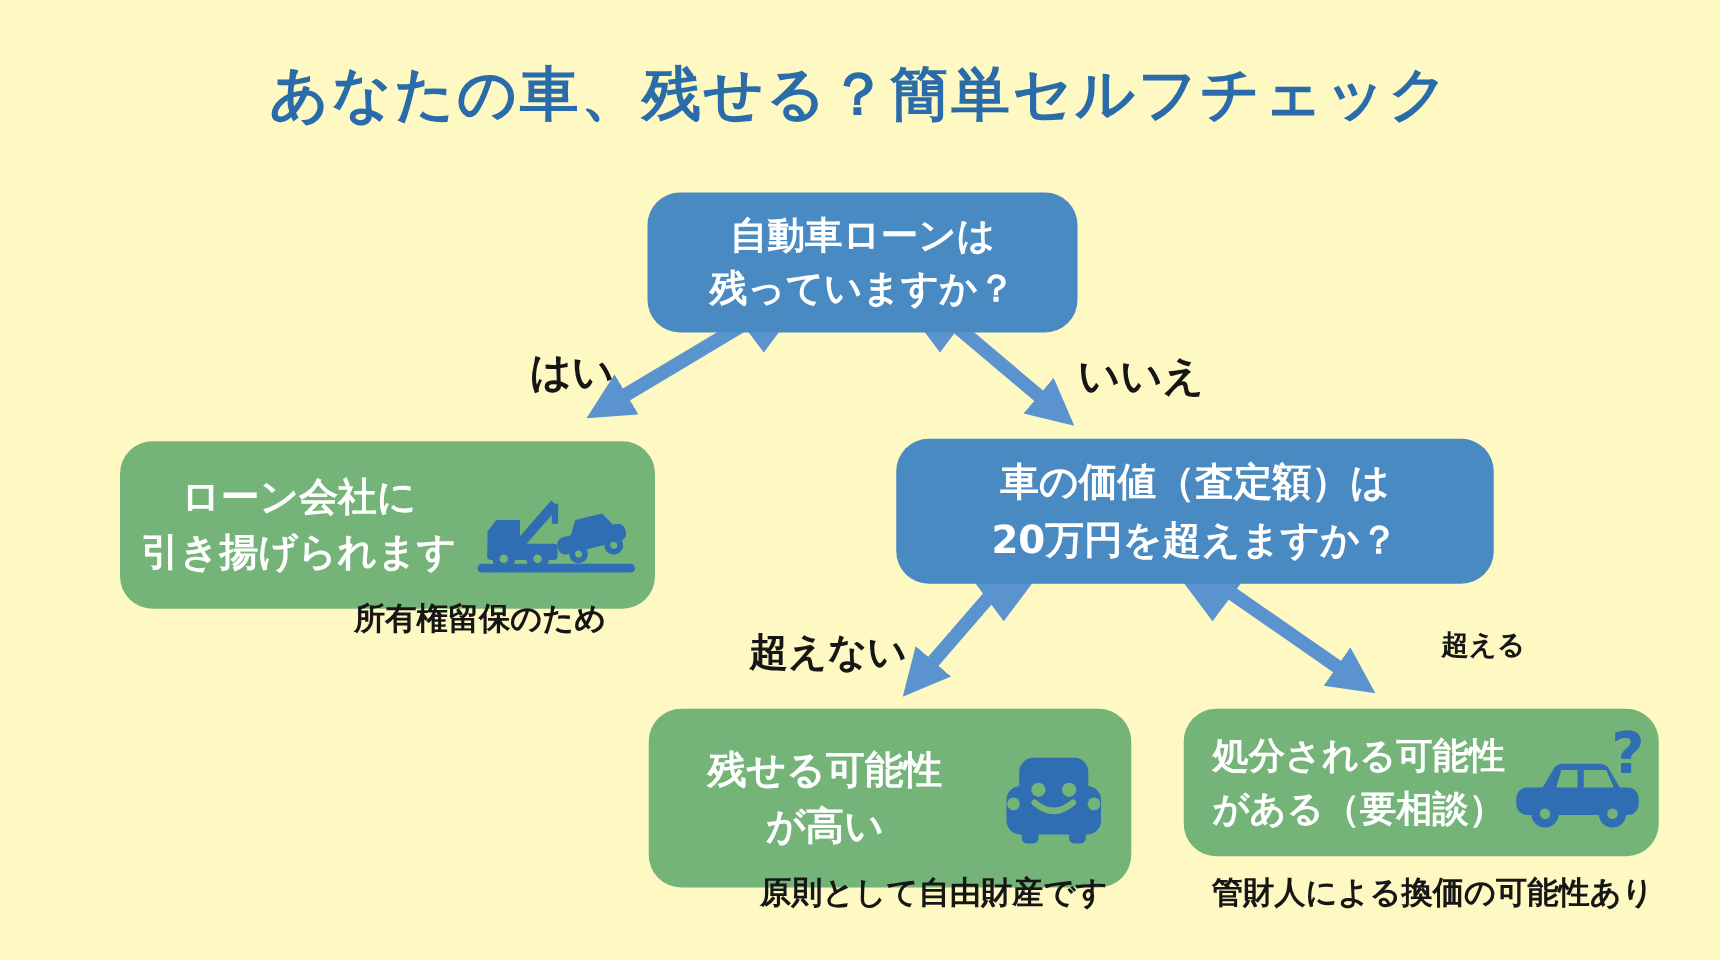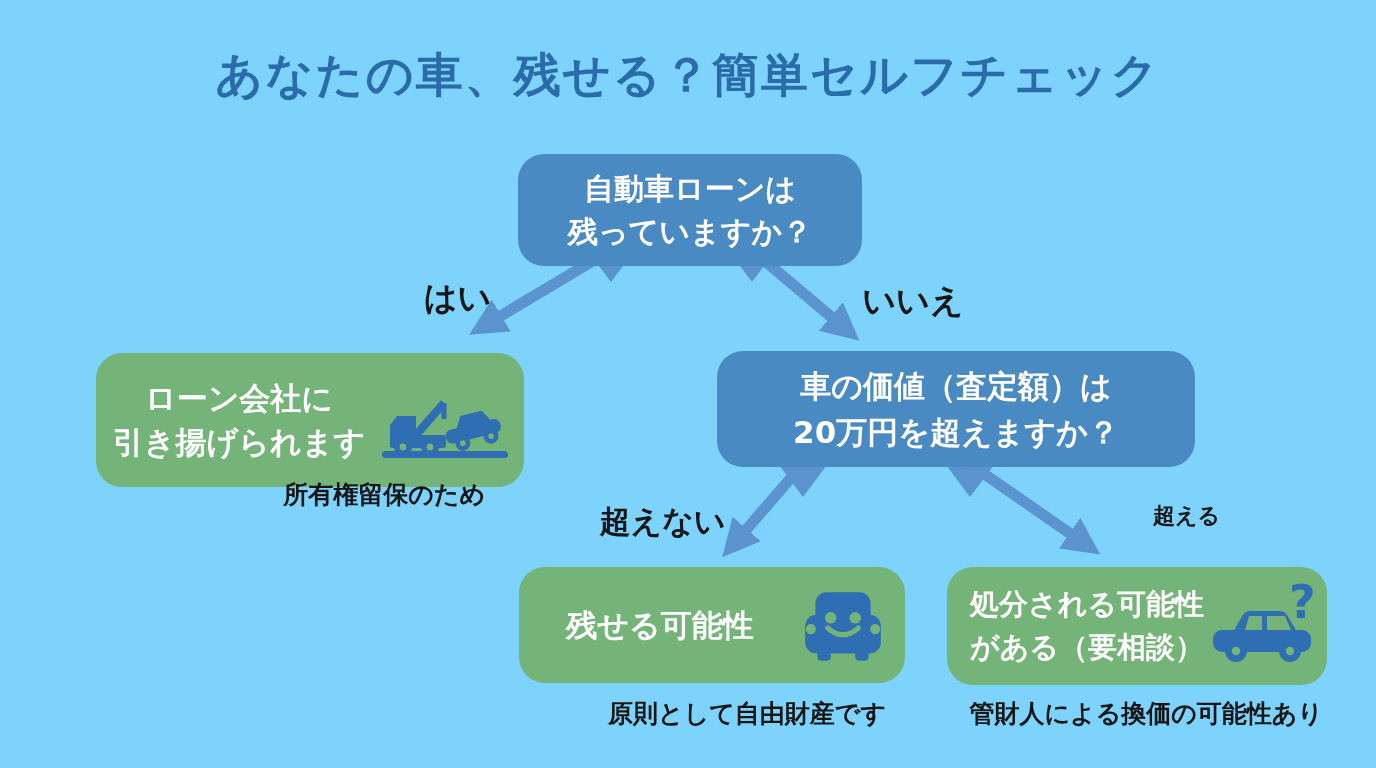--- a/index.html
+++ b/index.html
@@ -2,21 +2,21 @@
 <html style="--title_blue: #2a6ca9; --box_blue: #4a8ac2; --box_green: #74b478; --arrow_blue: #5b93cf; --icon_blue: #2f6eb2; --box_text: #ffffff; --label_text: #161616;"><head>
 <meta charset="utf-8">
 <style>
   :root{
     --title_blue:#2a6ca9; --box_blue:#4a8ac2; --box_green:#74b478;
     --arrow_blue:#5b93cf; --icon_blue:#2f6eb2; --box_text:#ffffff; --label_text:#161616;
   }
   *{margin:0;padding:0;box-sizing:border-box;}
   html,body{width:1376px;height:768px;background:#ffffff;overflow:hidden;
     font-family:"DejaVu Sans","Liberation Sans",sans-serif;font-weight:bold;}
-  .stage{position:relative;width:1376px;height:768px;background:#7dd3fc;}
+  .stage{position:relative;width:1376px;height:768px;background:#fef9c3;}
   .title{position:absolute;left:0;top:44px;width:1376px;text-align:center;
     font-size:47px;letter-spacing:2px;color:var(--title_blue);}
   .arrow-layer{position:absolute;left:0;top:0;width:1376px;height:768px;z-index:1;}
   .arrow-layer line{stroke:var(--arrow_blue);stroke-width:11;}
   .arrow-layer polygon{fill:var(--arrow_blue);}
   #ah path{fill:var(--arrow_blue);}
   .node{position:absolute;z-index:2;border-radius:26px;display:flex;align-items:center;
     justify-content:center;color:var(--box_text);text-align:center;}
   .node.blue{background:var(--box_blue);}
   .node.green{background:var(--box_green);}
@@ -104,23 +104,24 @@
   <div class="node blue" style="left:717px;top:351px;width:478px;height:116px;font-size:31px;line-height:1.5;">
     <div class="txt">
       <span class="line">車の価値（査定額）は</span>
       <span class="line">20万円を超えますか？</span>
     </div>
   </div>
 
   <div class="branch-label" style="left:590px;top:501px;width:145px;font-size:31px;">超えない</div>
   <div class="branch-label" style="left:1129px;top:501px;width:115px;font-size:22px;">超える</div>
 
-  <div class="node green" style="left:519px;top:567px;width:386px;height:116px;font-size:31px;line-height:1.45;padding:0 12px 0 8px;">
+  <div class="node green" style="left:519px;top:567px;width:386px;height:143px;font-size:31px;line-height:1.45;padding:0 12px 0 8px;">
     <div class="txt">
       <span class="line">残せる可能性</span>
+      <span class="line">が高い</span>
     </div>
     <div class="iconwrap" style="width:100px;">
       <svg width="92" height="82" viewBox="0 0 90 80">
         <rect class="icon-fill" x="18" y="8" width="54" height="36" rx="11"></rect>
         <rect class="icon-fill" x="8" y="30" width="74" height="38" rx="11"></rect>
         <rect class="icon-fill" x="20" y="64" width="13" height="11" rx="4"></rect>
         <rect class="icon-fill" x="57" y="64" width="13" height="11" rx="4"></rect>
         <circle class="icon-cut" cx="33" cy="33" r="5.6"></circle>
         <circle class="icon-cut" cx="57" cy="33" r="5.6"></circle>
         <path class="smile" d="M30,43 Q45,56 60,43"></path>

